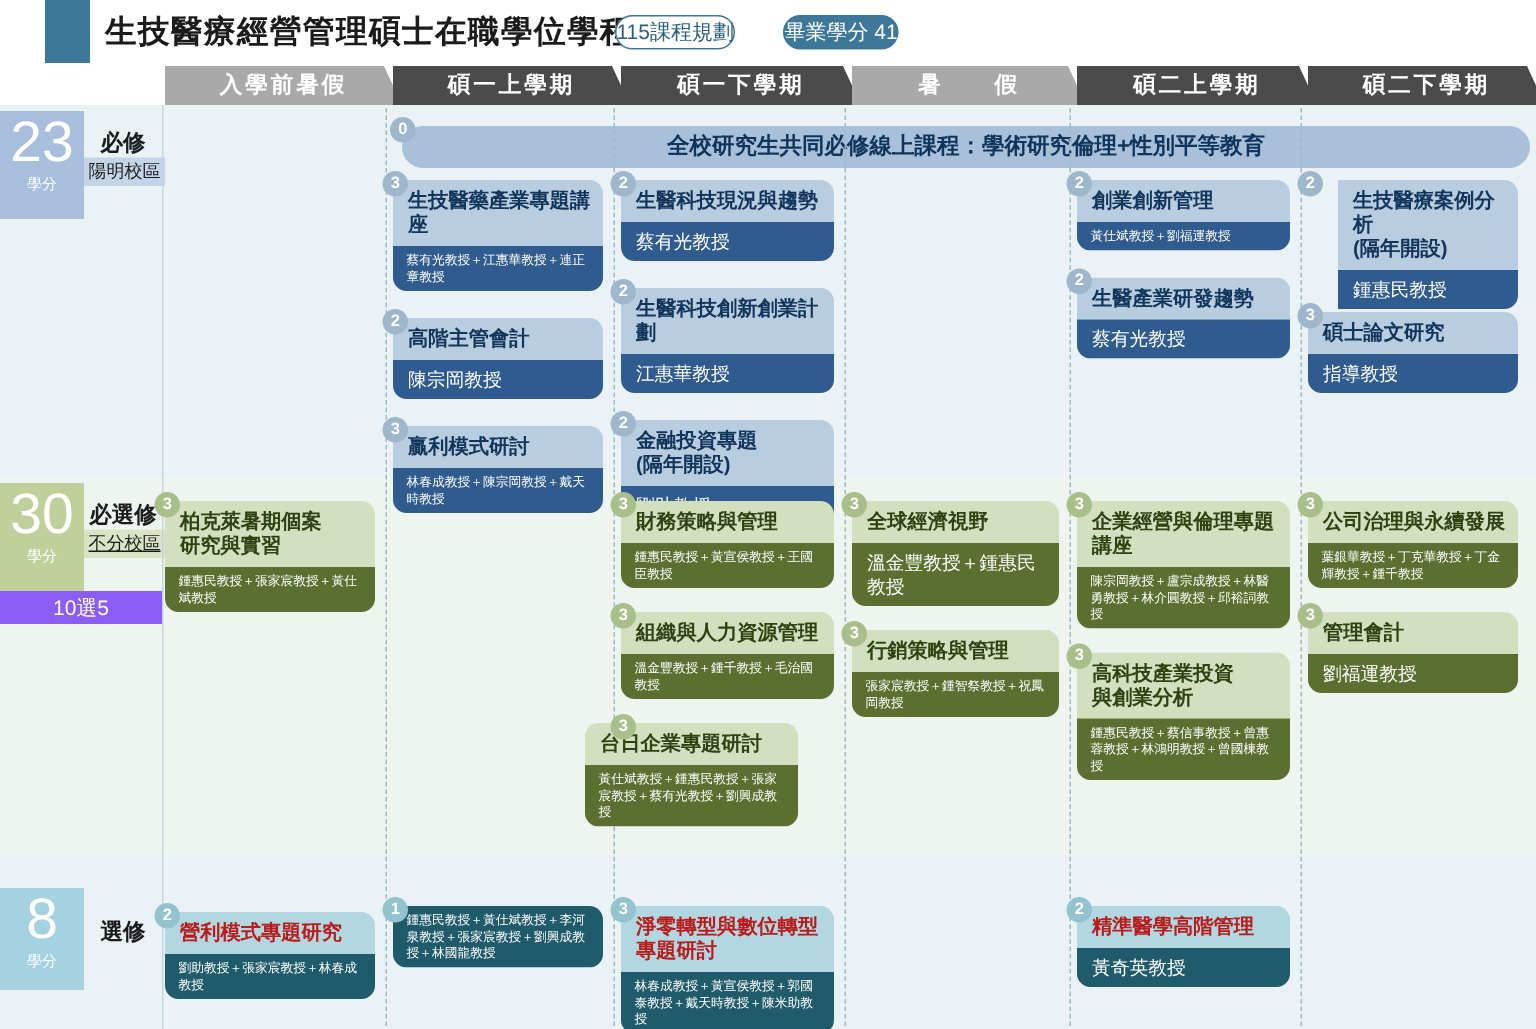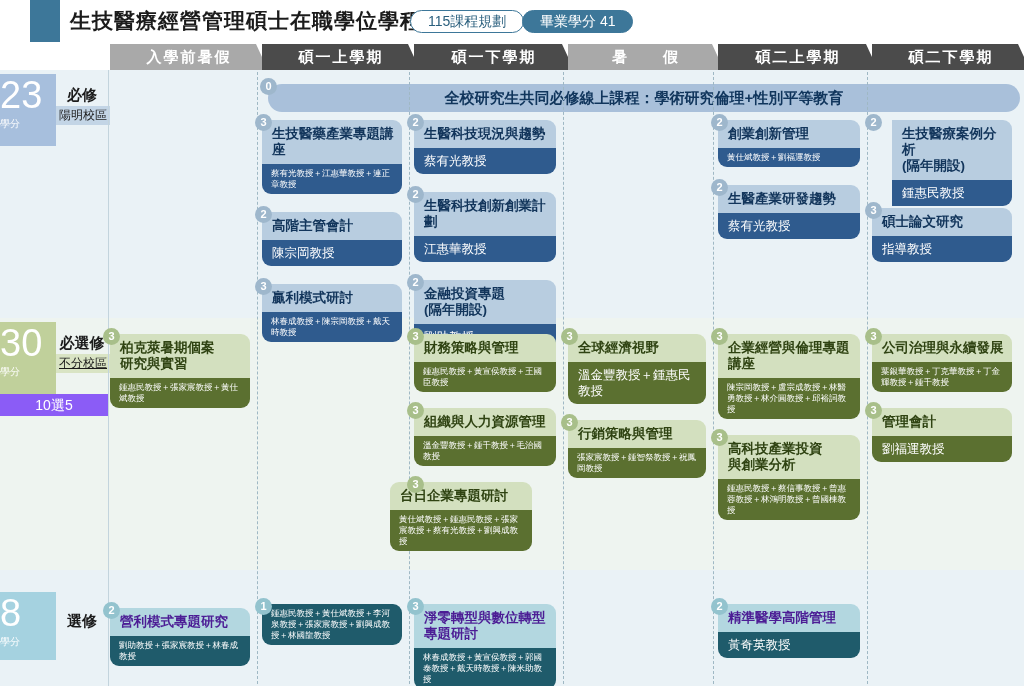--- a/index.html
+++ b/index.html
@@ -18,21 +18,21 @@
     position: absolute; left: 30px; top: 0; width: 30px; height: 42px;
     background: #3d7799;
   }
   .title-text {
     position: absolute; left: 70px; top: 7px;
     font-size: 21px; font-weight: bold; letter-spacing: 1px; color: #1b1b1b;
     white-space: nowrap;
   }
   .badge {
     position: absolute; top: 10px; height: 23px; line-height: 21px;
-    border-radius: 12px; font-size: 14px; padding: 0 17px; white-space: nowrap;
+    border-radius: 12px; font-size: 14px; padding: 0 0; white-space: nowrap;
   }
   .badge-outline {
     left: 410px; border: 1.5px solid #3d7799; color: #2a5f7d; background: #fff;
   }
   .badge-solid {
     left: 522px; background: #3d7799; color: #fff; border: 1.5px solid #3d7799;
   }
 
   
   .tabrow { position: absolute; left: 0; top: 44px; height: 26px; width: 1024px; }
@@ -47,21 +47,21 @@
 
   
   .band { position: absolute; left: 0; width: 1024px; }
   .band-req   { top: 70px;  height: 248px; background: #eaf2f6; }
   .band-sel   { top: 318px; height: 252px; background: #eef4f0; }
   .band-elec  { top: 570px; height: 116px; background: #eaf2f6; }
 
   
   .credit-cell {
     position: absolute; left: 0; width: 56px;
-    color: #ffffff; text-align: left;
+    color: #ffffff; text-align: center;
   }
   .credit-num { font-size: 38px; line-height: 42px; font-weight: 300; }
   .credit-unit { font-size: 10px; line-height: 16px; }
   .cat-cell {
     position: absolute; left: 56px; width: 52px;
     text-align: center; color: #1b1b1b;
   }
   .cat-name { font-size: 15px; font-weight: bold; }
   .campus-tag {
     font-size: 12px; display: inline-block; padding: 1px 3px; white-space: nowrap;
@@ -88,21 +88,21 @@
   }
   .card-teach.small { font-size: 8.5px; line-height: 11px; padding: 4px 6px 4px 9px; }
 
   
   .blue .card-title { background: #b8cde0; color: #12355b; }
   .blue .card-teach { background: #2f5b8e; color: #ffffff; }
   
   .green .card-title { background: #d3e0bf; color: #2f4312; }
   .green .card-teach { background: #5b7030; color: #ffffff; }
   
-  .teal .card-title { background: #b3d7e0; color: #4c1d95; }
+  .teal .card-title { background: #b3d7e0; color: #b91c1c; }
   .teal .card-teach { background: #1f5b6b; color: #ffffff; }
 
   
   .bubble {
     position: absolute; width: 17px; height: 17px; border-radius: 50%;
     color: #ffffff; font-size: 11px; line-height: 17px; text-align: center;
     font-weight: bold; z-index: 5;
   }
   .bubble.b-blue { background: #9eb7cc; }
   .bubble.b-green { background: #a8bf8a; }

